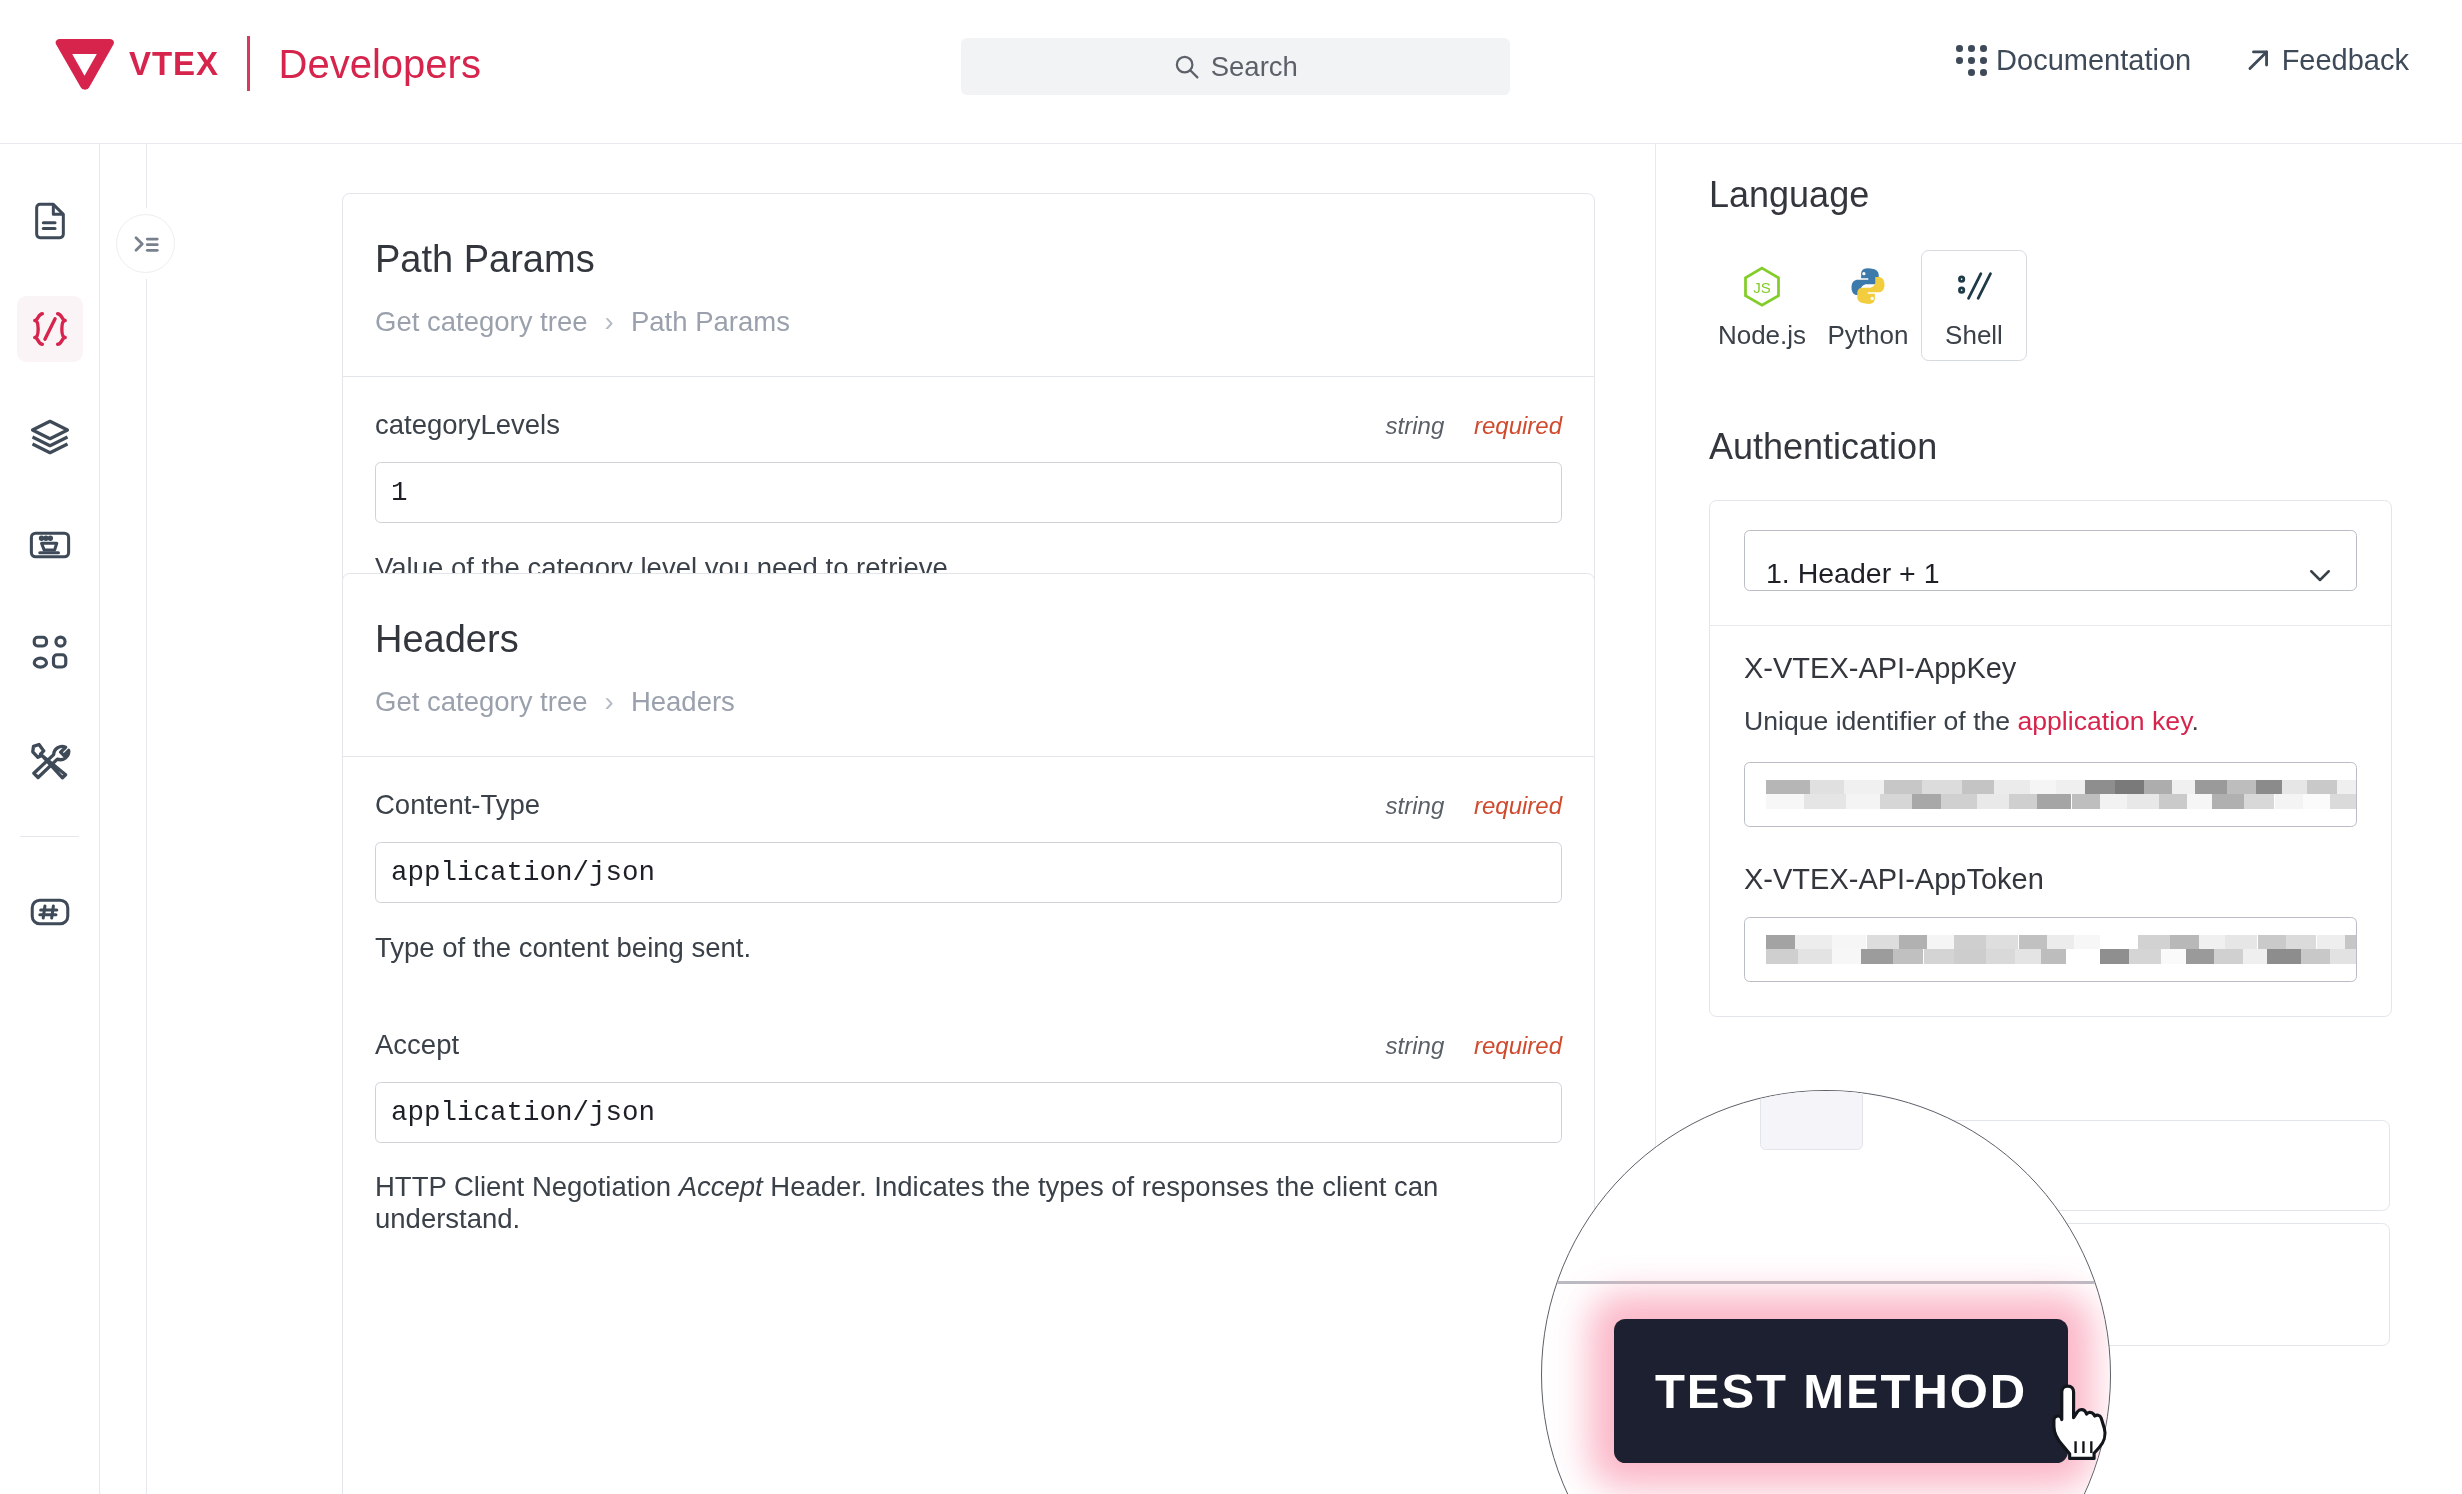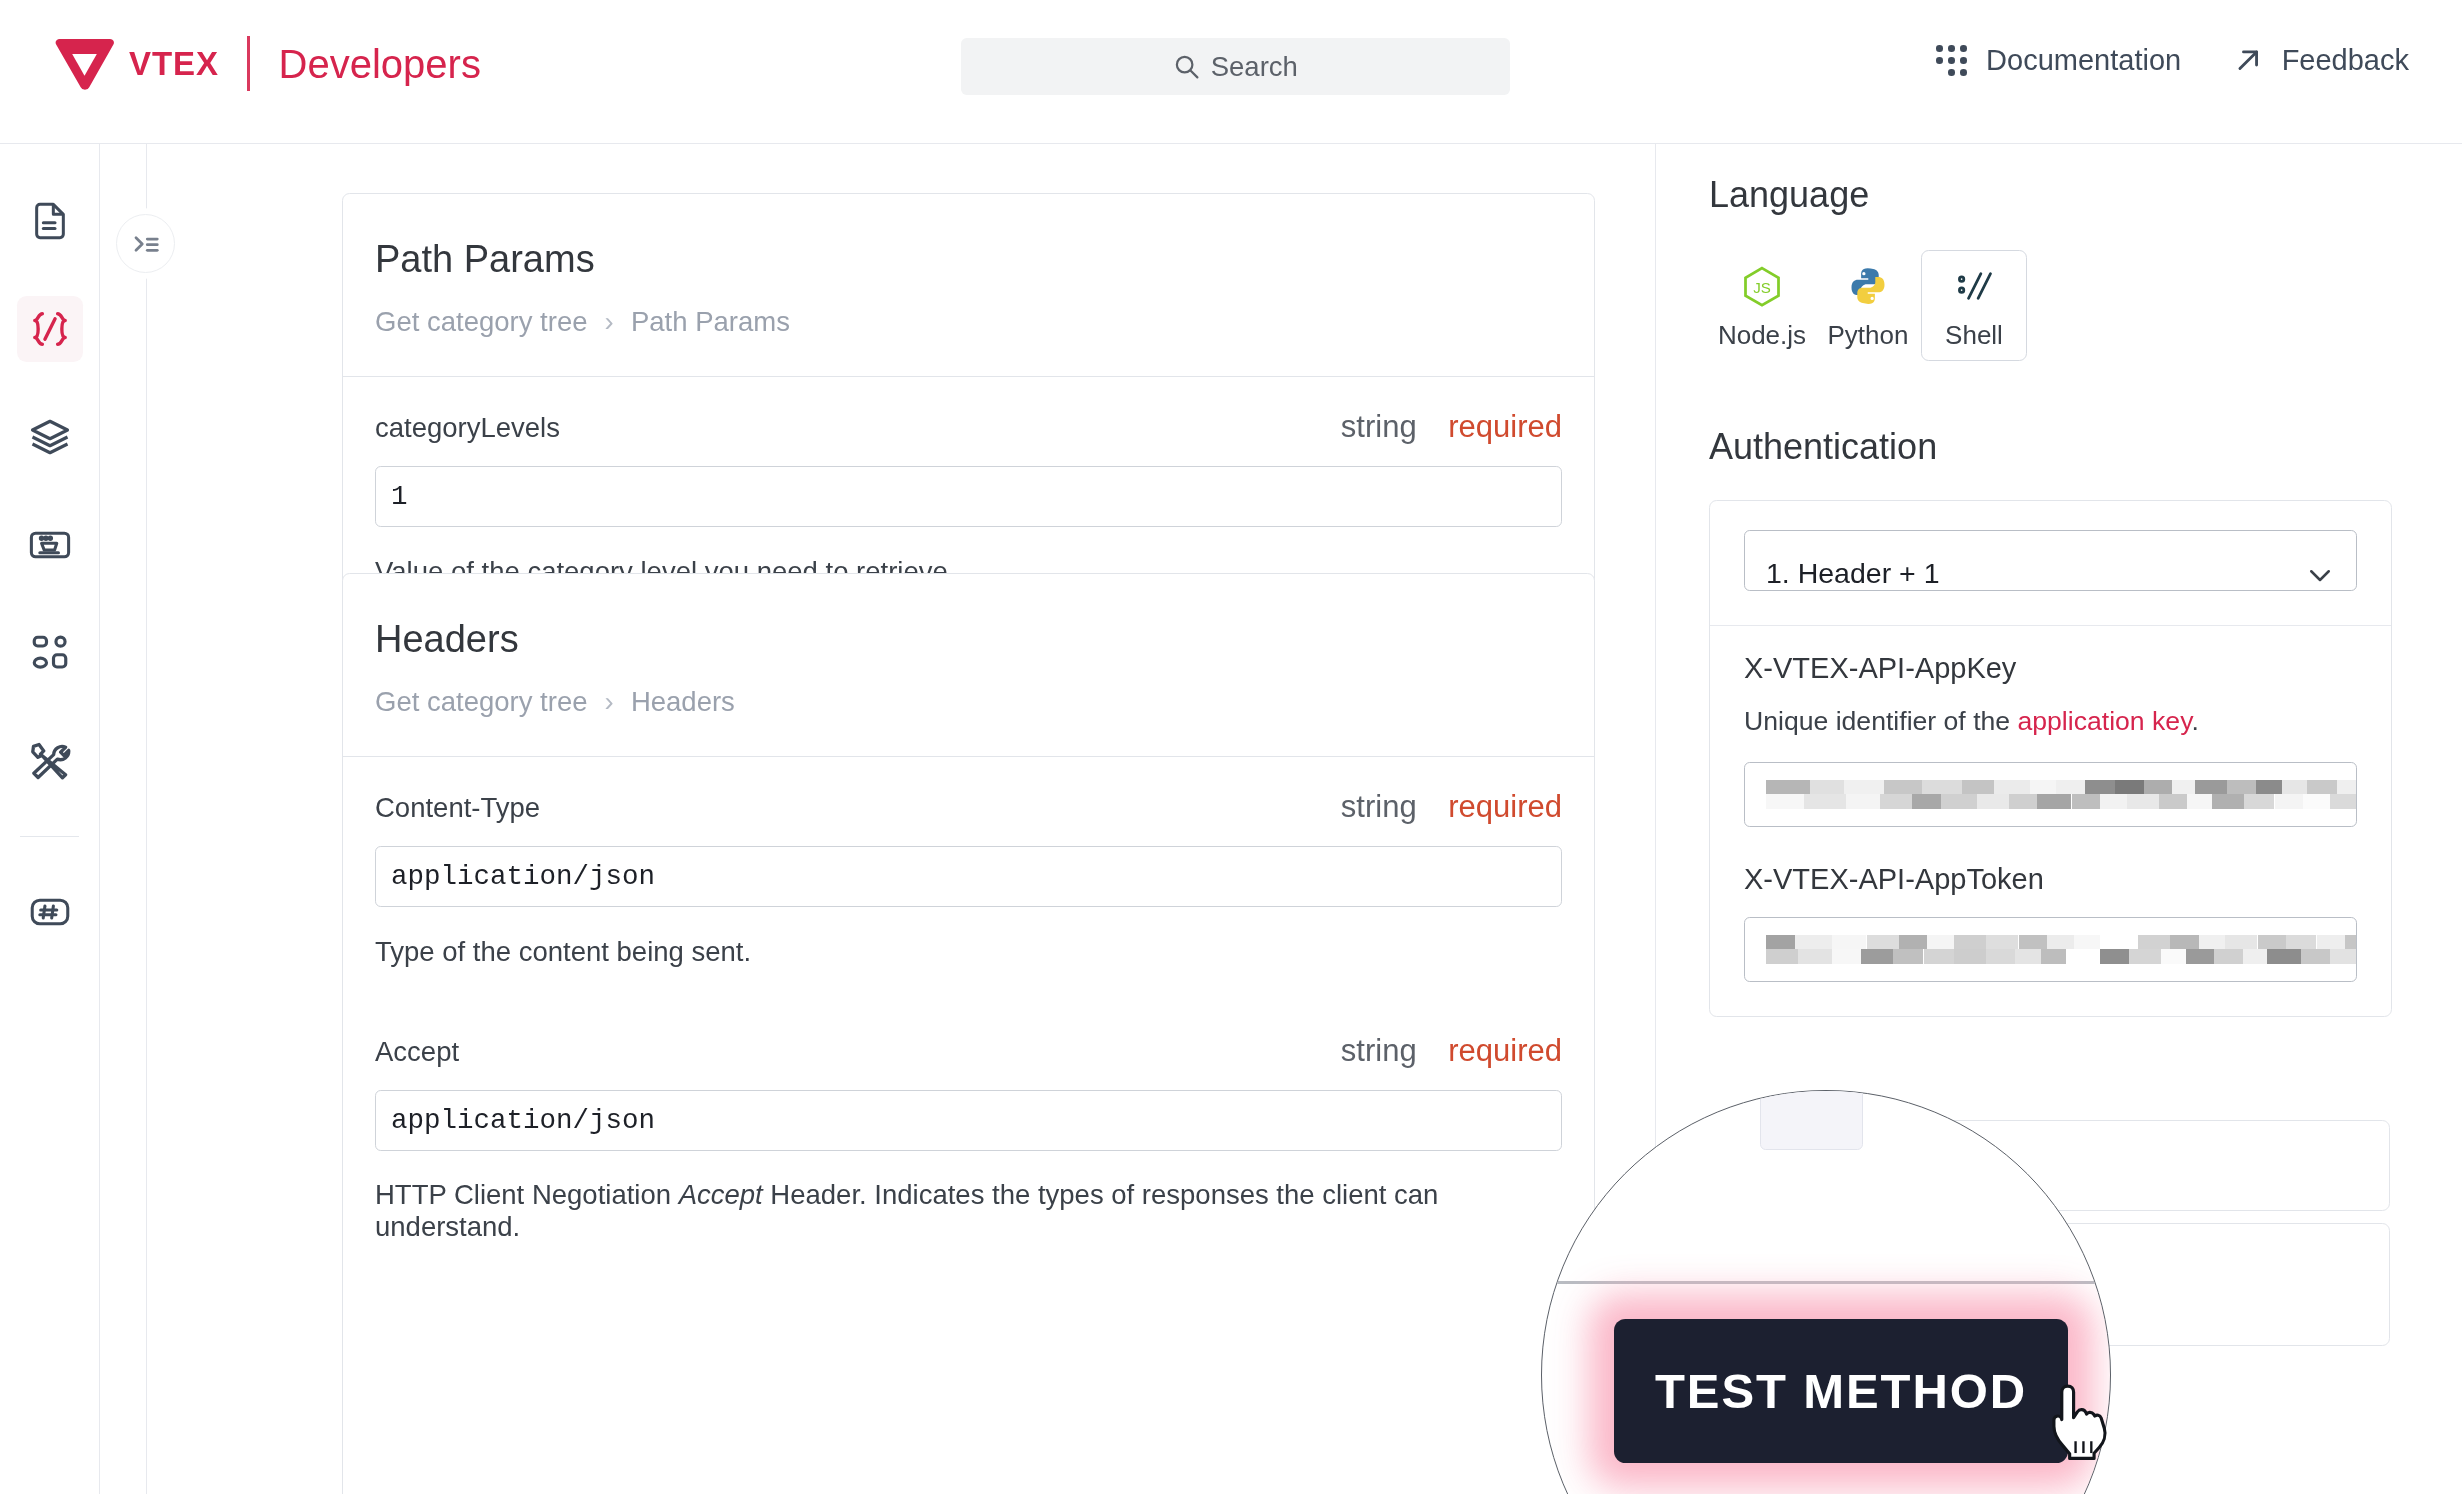--- a/index.html
+++ b/index.html
@@ -30,21 +30,21 @@
 
   .searchbox {
     position: absolute; left: 961px; top: 38px; width: 549px; height: 57px;
     background: #f2f3f4; border-radius: 5.7px;
     display: flex; align-items: center; justify-content: center; gap: 11px;
   }
   .searchbox .sicon { width: 26.6px; height: 26.6px; display:block; }
   .searchbox .stext { font-size: 27.5px; color: #5c6169; }
 
   .topright { position: absolute; right: 53px; top: 44px; display: flex; align-items: center; gap: 53px; }
-  .tr-item { display: flex; align-items: center; gap: 19px; cursor: pointer; }
+  .tr-item { display: flex; align-items: center; gap: 9px; cursor: pointer; }
   .tr-label { font-size: 29px; color: #3f4a59; font-weight: 500; }
   .grid-dots { display: grid; grid-template-columns: repeat(3, 6.6px); grid-template-rows: repeat(3, 6.6px); gap: 5.7px; }
   .grid-dots i { display:block; width:6.6px; height:6.6px; border-radius:50%; background:#3f4a59; }
   .grid-dots i:nth-child(1),.grid-dots i:nth-child(3){ background:#3f4a59; }
   .grid-dots i.hidden { background: transparent; }
 
   
   .rail {
     position: absolute; left: 0; top: 144px; width: 100px; height: 1350px;
     background: #fff; border-right: 0.9px solid #e7e9ee;
@@ -77,21 +77,21 @@
     border: 0.9px solid #e2e5ea; border-radius: 7.6px; background:#fff;
   }
   .card-head { padding: 44px 32px 38px 32px; border-bottom: 0.9px solid #e2e5ea; }
   .card-title { font-size: 38px; color: #33373d; margin: 0 0 25px 0; font-weight: 400; }
   .crumb { font-size: 27.5px; color: #9aa1ad; }
   .crumb .sep { margin: 0 9.5px; color: #b4bac4; }
 
   .card-body { padding: 32px 32px 38px 32px; }
   .field-row { display: flex; align-items: baseline; justify-content: space-between; }
   .field-name { font-size: 27.5px; color: #3b4149; }
-  .field-meta { font-size: 31px; color: #5c6169; }
+  .field-meta { font-size: 24px; color: #5c6169; font-style: italic; }
   .field-meta .req { color: #d04a2e; margin-left: 23px; }
   .field-input {
     margin-top: 21px; width: 100%; height: 61px;
     border: 0.9px solid #cfd3d9; border-radius: 5.7px;
     font-family: "Liberation Mono", monospace; font-size: 27.5px; color: #1d2027;
     padding: 0 15px; background: #fff; outline: none;
   }
   .field-desc { margin-top: 28.5px; font-size: 27.5px; color: #3b4149; }
   .field-desc i { font-style: italic; }
   .example-row { margin-top: 34px; font-size: 27.5px; color: #3b4149; display:flex; align-items:center; gap:9.5px;}

